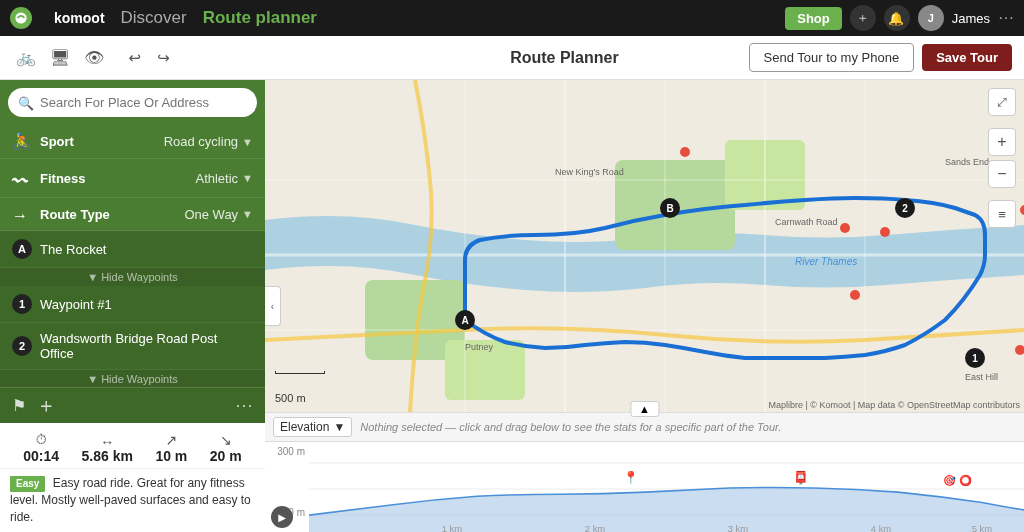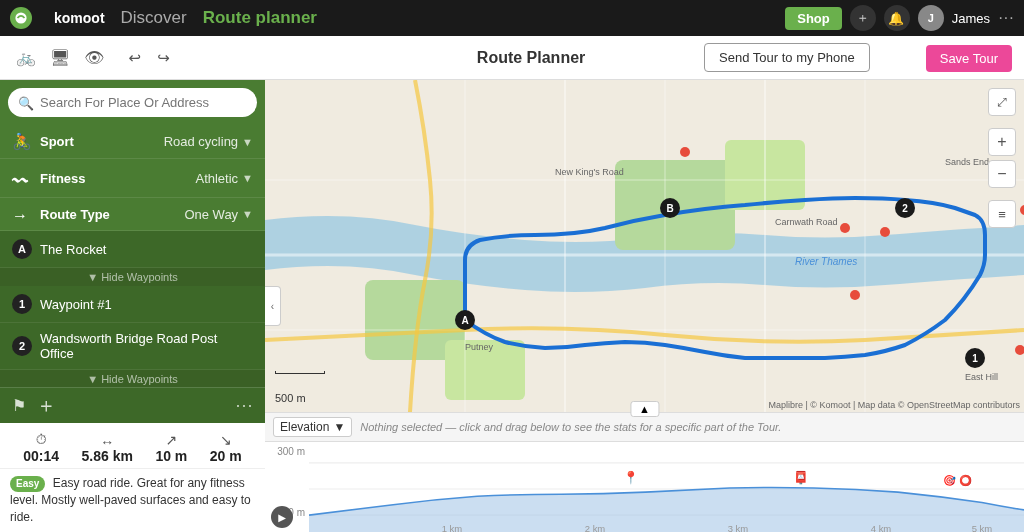--- a/index.html
+++ b/index.html
@@ -46,28 +46,28 @@
       border-bottom: 1px solid #ddd;
       display: flex;
       align-items: center;
       padding: 0 12px;
       gap: 0;
     }
     .toolbar-left { display: flex; align-items: center; gap: 8px; flex: 1; }
     .toolbar-icon-btn { background: none; border: none; cursor: pointer; color: #555; padding: 4px; font-size: 15px; }
     .toolbar-icon-btn:disabled { color: #ccc; cursor: default; }
     .toolbar-title { flex: 1; text-align: center; font-size: 16px; font-weight: 600; color: #333; }
-    .toolbar-actions { display: flex; align-items: flex-end; gap: 8px; }
+    .toolbar-actions { display: flex; align-items: center; gap: 8px; }
     .send-phone-btn {
       background: white; border: 1px solid #999; border-radius: 4px;
       padding: 6px 14px; font-size: 13px; color: #333; cursor: pointer;
     }
     .save-tour-btn {
-      background: #ec4899; border: none; border-radius: 4px;
-      padding: 6px 14px; font-size: 13px; color: white; font-weight: 400; cursor: pointer; margin-left: 48px;
+      background: #7f1d1d; border: none; border-radius: 4px;
+      padding: 6px 14px; font-size: 13px; color: white; font-weight: 700; cursor: pointer;
     }
     .view-icons { display: flex; gap: 6px; margin-right: 8px; }
     .view-icon-btn { background: none; border: none; cursor: pointer; color: #555; font-size: 16px; padding: 2px 4px; }
 
     
     .main-layout {
       display: flex;
       height: calc(532px - 36px - 44px);
     }
 
@@ -286,21 +286,21 @@
     .stat-cell .val { font-size: 14px; font-weight: 700; color: #222; }
 
     
     .difficulty-badge {
       display: inline-block;
       background: #6ab04c;
       color: white;
       font-size: 10px;
       font-weight: 700;
       padding: 1px 6px;
-      border-radius: 8px;
+      border-radius: 1px;
       margin-right: 4px;
     }
     .difficulty-text {
       font-size: 12px;
       color: #333;
     }
 
     .left-panel-stats-area {
       background: white;
       flex-shrink: 0;

